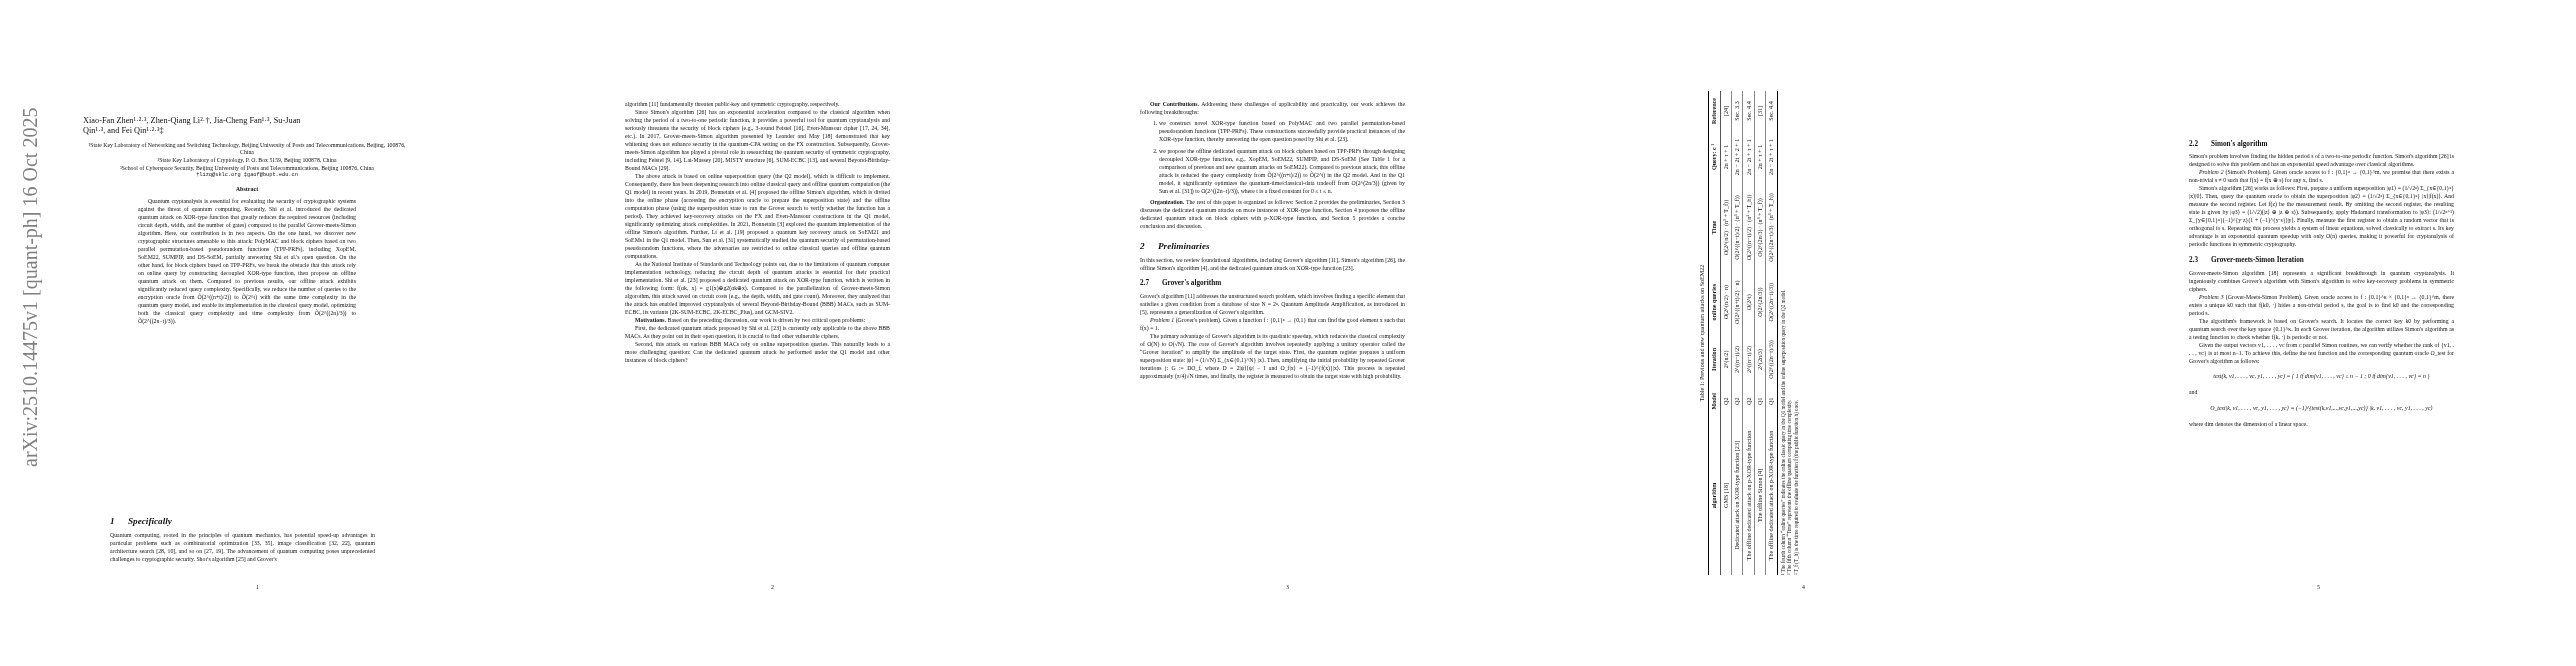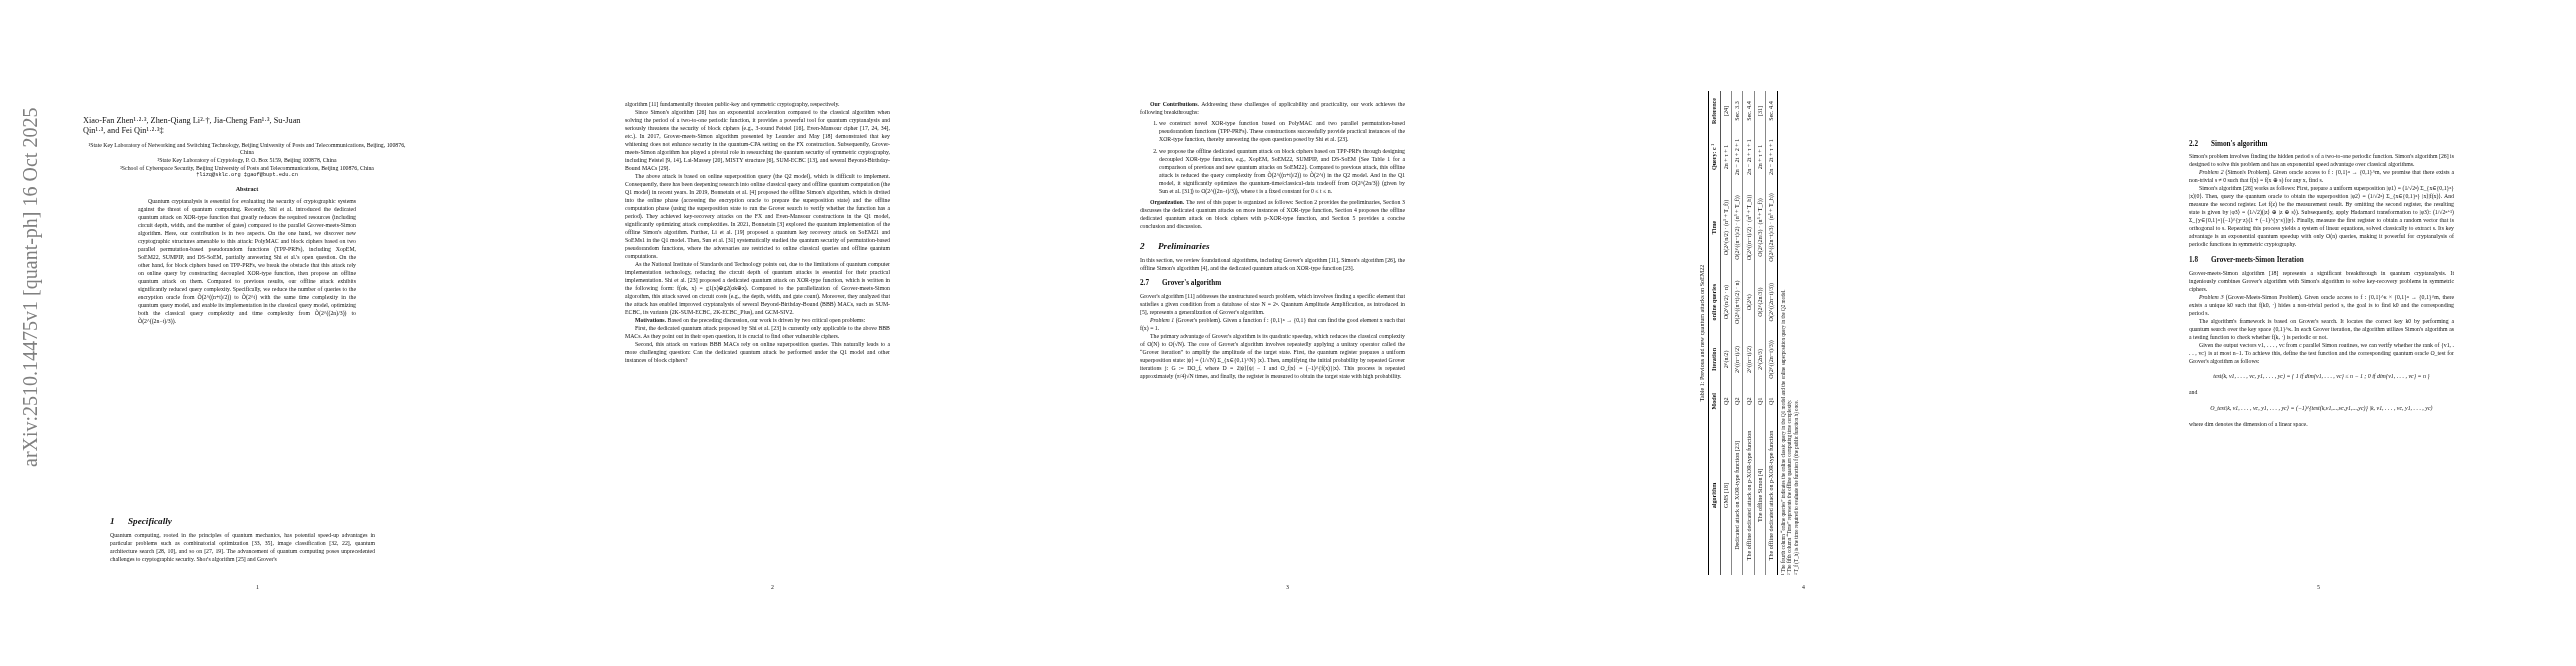--- a/index.html
+++ b/index.html
@@ -175,21 +175,21 @@
 
 <div class="page" style="left:2061px;">
   <div class="col" style="top:99px; left:128px;margin-top:41px;">
     <h3 class="sub" style="margin-top:0;">
       <span class="n">2.2</span><span>Simon's algorithm</span>
     </h3>
     <p class="p noindent">Simon's problem involves finding the hidden period s of a two-to-one periodic function. Simon's algorithm [26] is designed to solve this problem and has an exponential speed advantage over classical algorithms.</p>
     <p class="p"><span class="i">Problem 2</span> <span>(Simon's Problem). Given oracle access to f : {0,1}ⁿ → {0,1}^m, we promise that there exists a non-trivial s ≠ 0 such that f(x) = f(x ⊕ s) for any x, find s.</span></p>
     <p class="p">Simon's algorithm [26] works as follows: First, prepare a uniform superposition |φ1⟩ = (1/√2ⁿ) Σ_{x∈{0,1}ⁿ} |x⟩|0⟩. Then, query the quantum oracle to obtain the superposition |φ2⟩ = (1/√2ⁿ) Σ_{x∈{0,1}ⁿ} |x⟩|f(x)⟩. And measure the second register. Let f(z) be the measurement result. By omitting the second register, the resulting state is given by |φ3⟩ = (1/√2)(|z⟩ ⊕ |z ⊕ s⟩). Subsequently, apply Hadamard transformation to |φ3⟩: (1/√2ⁿ⁺¹) Σ_{y∈{0,1}ⁿ}(−1)^{y·z}(1 + (−1)^{y·s})|y⟩. Finally, measure the first register to obtain a random vector that is orthogonal to s. Repeating this process yields a system of linear equations, solved classically to extract s. Its key advantage is an exponential quantum speedup with only O(n) queries, making it powerful for cryptanalysis of periodic functions in symmetric cryptography.</p>
     <h3 class="sub">
-      <span class="n">1.8</span><span>Grover-meets-Simon Iteration</span>
+      <span class="n">2.3</span><span>Grover-meets-Simon Iteration</span>
     </h3>
     <p class="p noindent">Grover-meets-Simon algorithm [18] represents a significant breakthrough in quantum cryptanalysis. It ingeniously combines Grover's algorithm with Simon's algorithm to solve key-recovery problems in symmetric ciphers.</p>
     <p class="p"><span class="i">Problem 3</span> <span>(Grover-Meets-Simon Problem). Given oracle access to f : {0,1}^κ × {0,1}ⁿ → {0,1}^m, there exists a unique k0 such that f(k0, ·) hides a non-trivial period s, the goal is to find k0 and the corresponding period s.</span></p>
     <p class="p">The algorithm's framework is based on Grover's search. It locates the correct key k0 by performing a quantum search over the key space {0,1}^κ. In each Grover iteration, the algorithm utilizes Simon's algorithm as a testing function to check whether f(k, ·) is periodic or not.</p>
     <p class="p">Given the output vectors v1, . . . , vc from c parallel Simon routines, we can verify whether the rank of {v1, . . . , vc} is at most n−1. To achieve this, define the test function and the corresponding quantum oracle O_test for Grover's algorithm as follows:</p>
     <div class="eq math">test(k, v1, . . . , vc, y1, . . . , yc) = { 1 if dim{v1, . . . , vc} ≤ n − 1 ;  0 if dim{v1, . . . , vc} = n }</div>
     <p class="p noindent">and</p>
     <div class="eq math">O_test|k, v1, . . . , vc, y1, . . . , yc⟩ = (−1)^{test(k,v1,...,vc,y1,...,yc)} |k, v1, . . . , vc, y1, . . . , yc⟩</div>
     <p class="p noindent">where dim denotes the dimension of a linear space.</p>
   </div>

